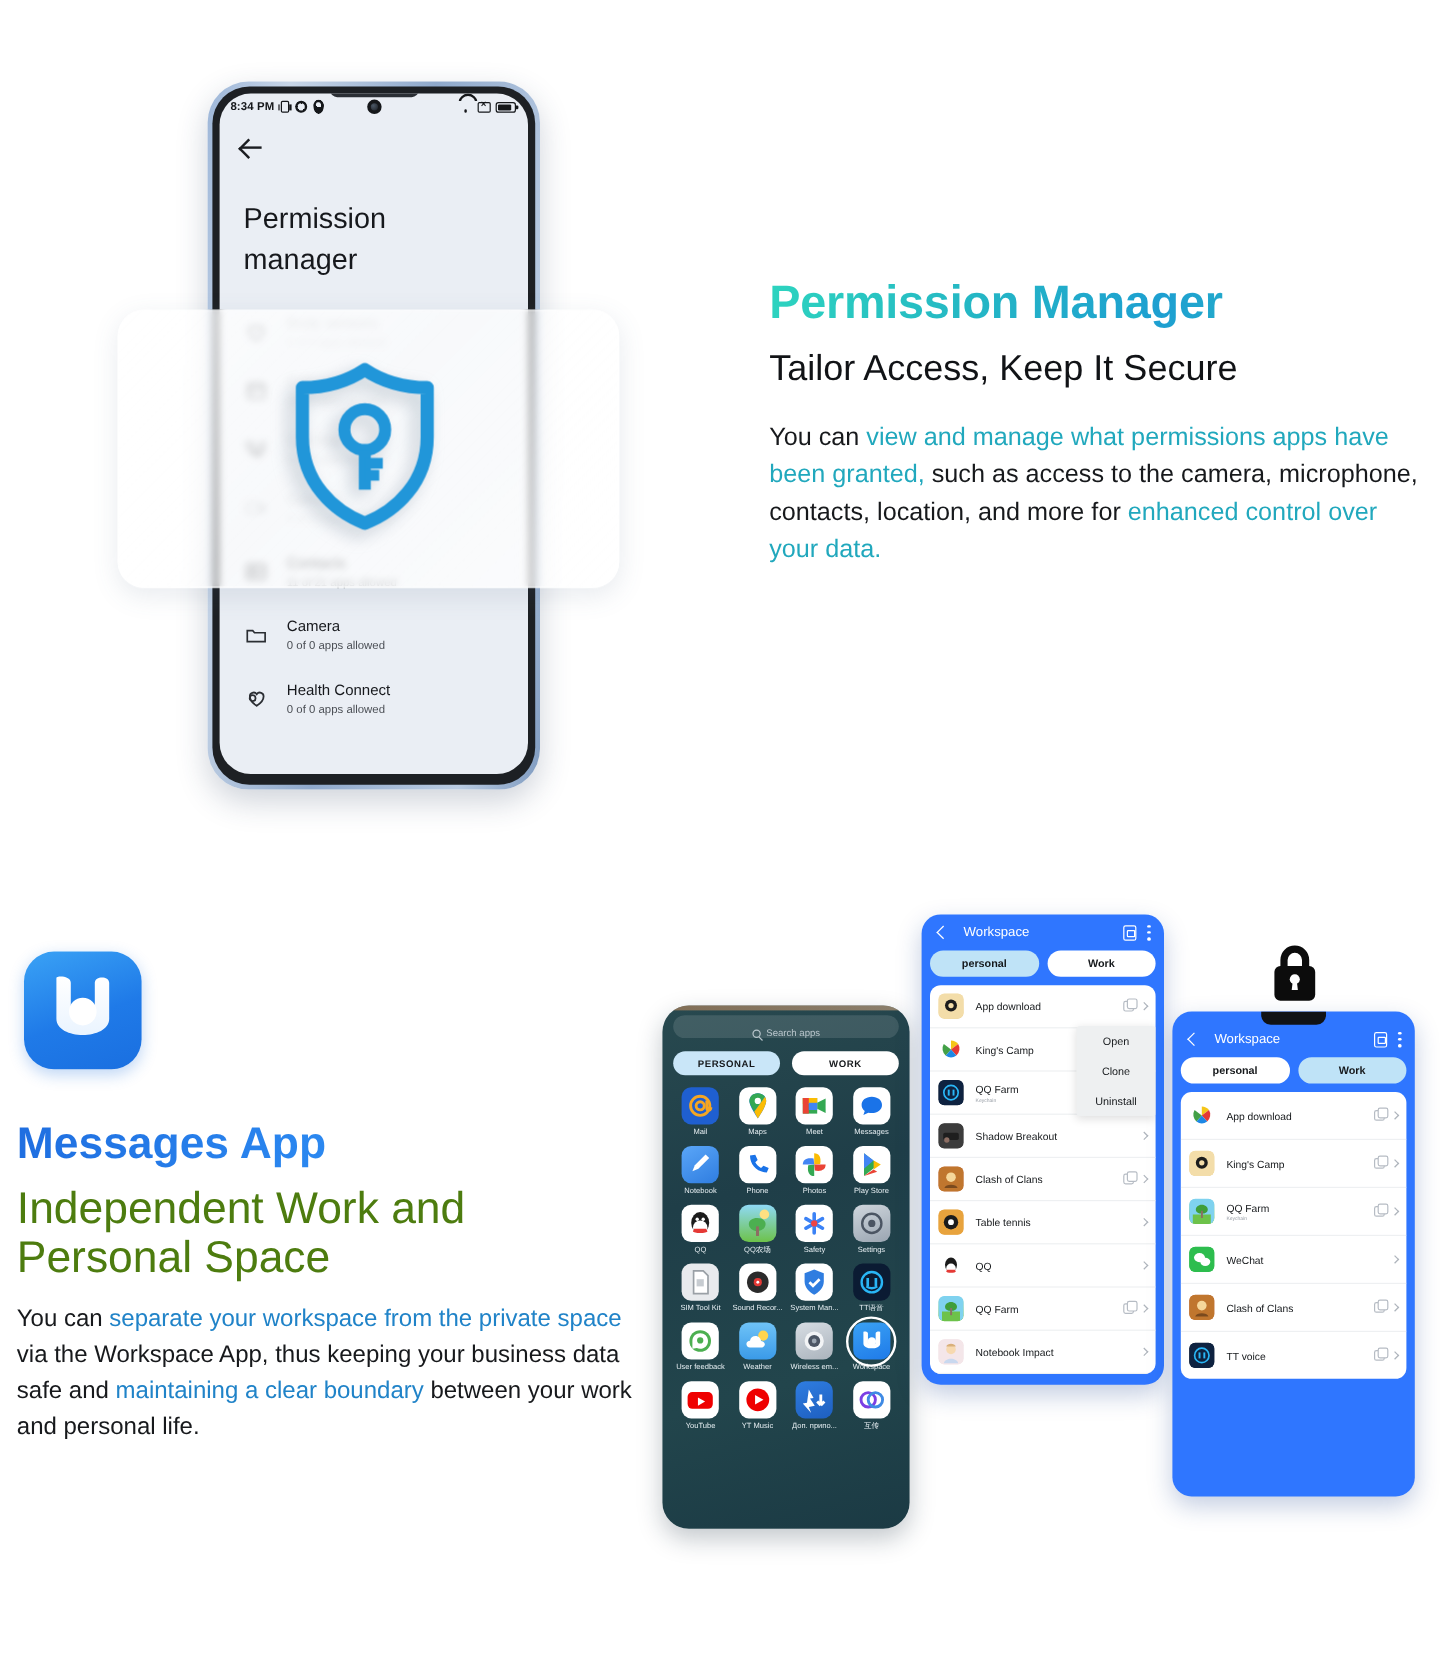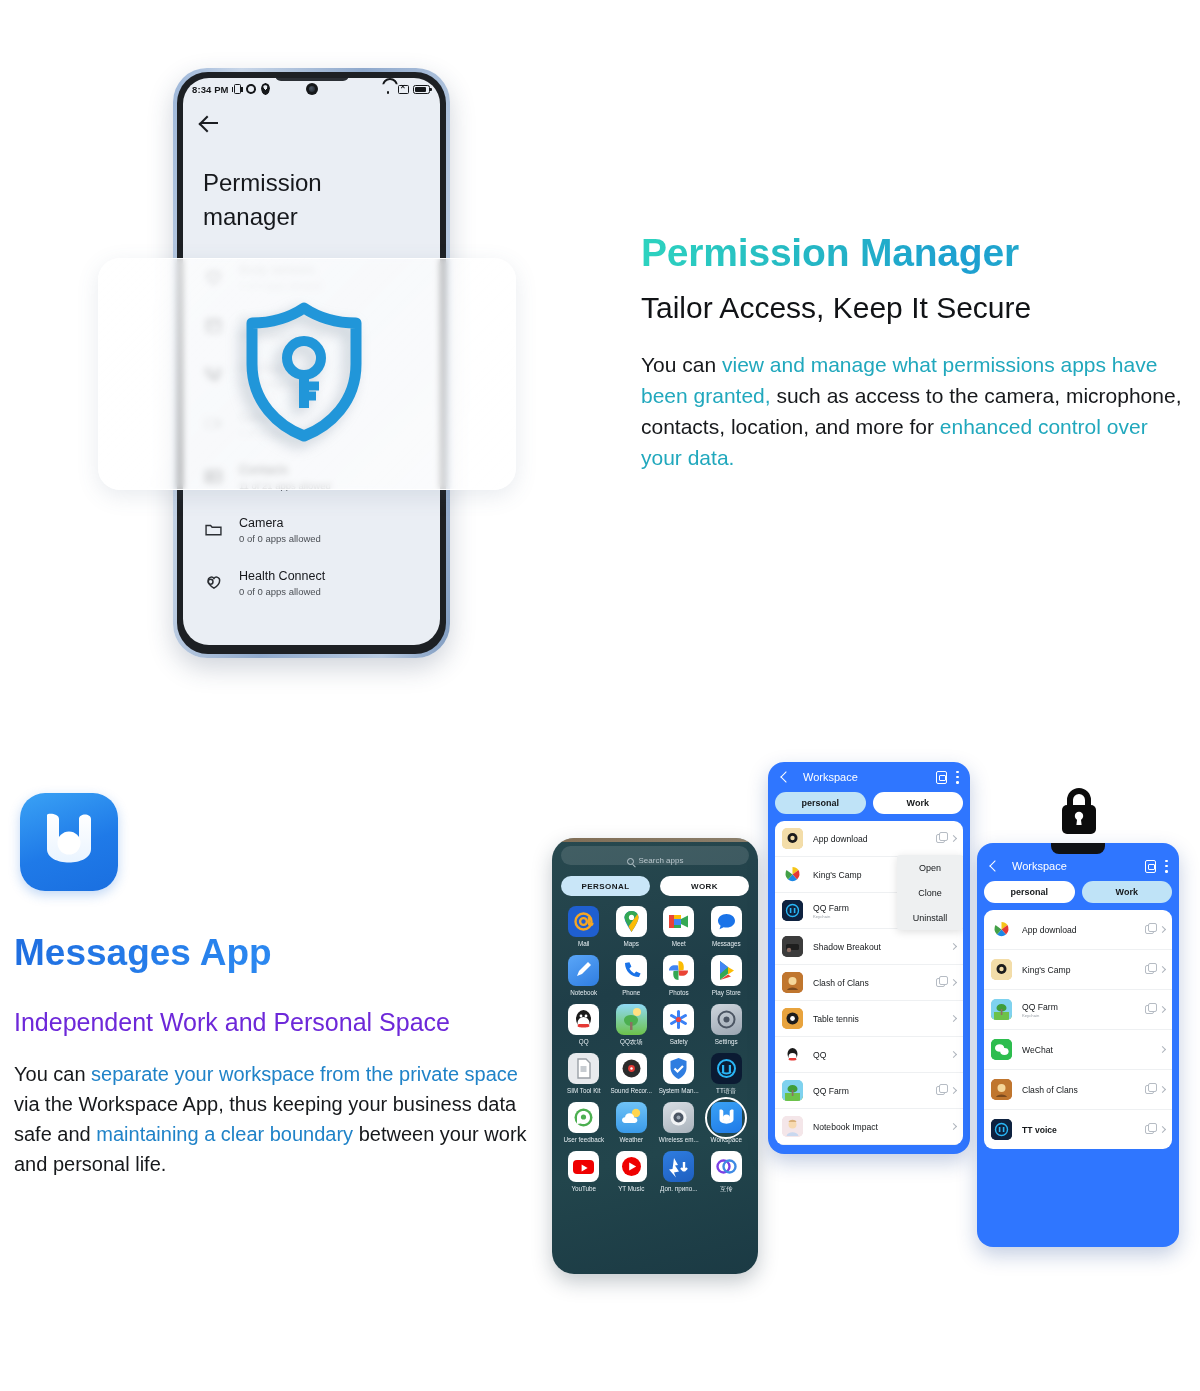--- a/index.html
+++ b/index.html
@@ -121,21 +121,21 @@
     background: linear-gradient(160deg,#3aa2f5 0%,#1f7ae8 55%,#1a6fe0 100%);
     box-shadow: 0 4px 12px rgba(30,110,220,.28);
   }
   .s2txt { position:absolute; left: 14px; top: 928px; width: 520px; }
   .h-big2 {
     font-size: 37px; font-weight: 700; line-height: 50px;
     background: linear-gradient(100deg,#1f6ee0 0%,#2a86ef 45%,#3fa0fb 100%);
     -webkit-background-clip:text; background-clip:text; color:transparent;
     -webkit-text-fill-color: transparent;
   }
-  .h-sub2 { font-size: 25px; color:#6d28d9; line-height: 41px; margin-top: 24px; }
+  .h-sub2 { font-size: 37px; color:#4d7c0f; line-height: 41px; margin-top: 8px; }
   .h-body2 { font-size: 20px; line-height: 30px; color:#17191c; margin-top: 16px; }
 
   
   .phL {
     position:absolute; left:552px; top:838px; width:206px; height:436px;
     border-radius:22px;
     background: linear-gradient(165deg,#28494f 0%,#1f3e48 35%,#22454c 70%,#1b3a44 100%);
     box-shadow: 0 8px 20px rgba(20,40,55,.25);
     padding:8px 9px 6px 9px;
     overflow:hidden;
@@ -181,21 +181,21 @@
   .ic-doc { width:11px;height:13px;border:1.5px solid #fff;border-radius:2px;position:relative;}
   .ic-doc:after{content:"";position:absolute;left:2.2px;top:3px;width:4.4px;height:4.4px;border:1.4px solid #fff;border-radius:1px;}
   .ic-dots { width:3px;height:13px;display:flex;flex-direction:column;justify-content:space-between;align-items:center;}
   .ic-dots i{width:2.6px;height:2.6px;border-radius:50%;background:#fff;display:block;}
   .wstabs { display:flex; gap:7px; margin-bottom:7px; }
   .wstab { flex:1; height:22px; border-radius:11px; background:#fff; color:#15181b;
      display:flex;align-items:center;justify-content:center;font-size:9px;font-weight:600;}
   .wstab.on { background:#bfe3f7; }
   .wscard { background:#fff; border-radius:9px; overflow:hidden; }
   .wsrow { display:flex; align-items:center; padding:7px 7px; border-bottom:1px solid #eef0f2; position:relative;}
-  .wsrow:last-child{border-bottom:none;font-weight:bold;}
+  .wsrow:last-child{border-bottom:none;}
   .wsrow .wi { width:21px;height:21px;border-radius:5px;flex:0 0 21px; overflow:hidden; position:relative;}
   .wsrow .wn { font-size:8.6px; color:#15181b; margin-left:10px; }
   .wsrow .wsub { font-size:4.2px; color:#9aa0a8; margin-left:10px; margin-top:1px; }
   .wsrow .wnwrap { display:flex; flex-direction:column; }
   .wsrow .wtail { margin-left:auto; display:flex;align-items:center;gap:6px; }
   .cpy { width:9px;height:9px;border:1.1px solid #b6bcc4;border-radius:2px;position:relative;}
   .cpy:after{content:"";position:absolute;left:2px;top:-2.6px;width:7px;height:7px;border:1.1px solid #b6bcc4;border-radius:2px;background:#fff;}
   .chev { width:5px;height:5px;border-right:1.3px solid #aeb4bc;border-top:1.3px solid #aeb4bc;transform:rotate(45deg);}
   .ctxmenu { position:absolute; right:0; top:34px; width:66px; background:#eef0f1;
      border-radius:3px; box-shadow:0 2px 8px rgba(0,0,0,.13); z-index:5;}

